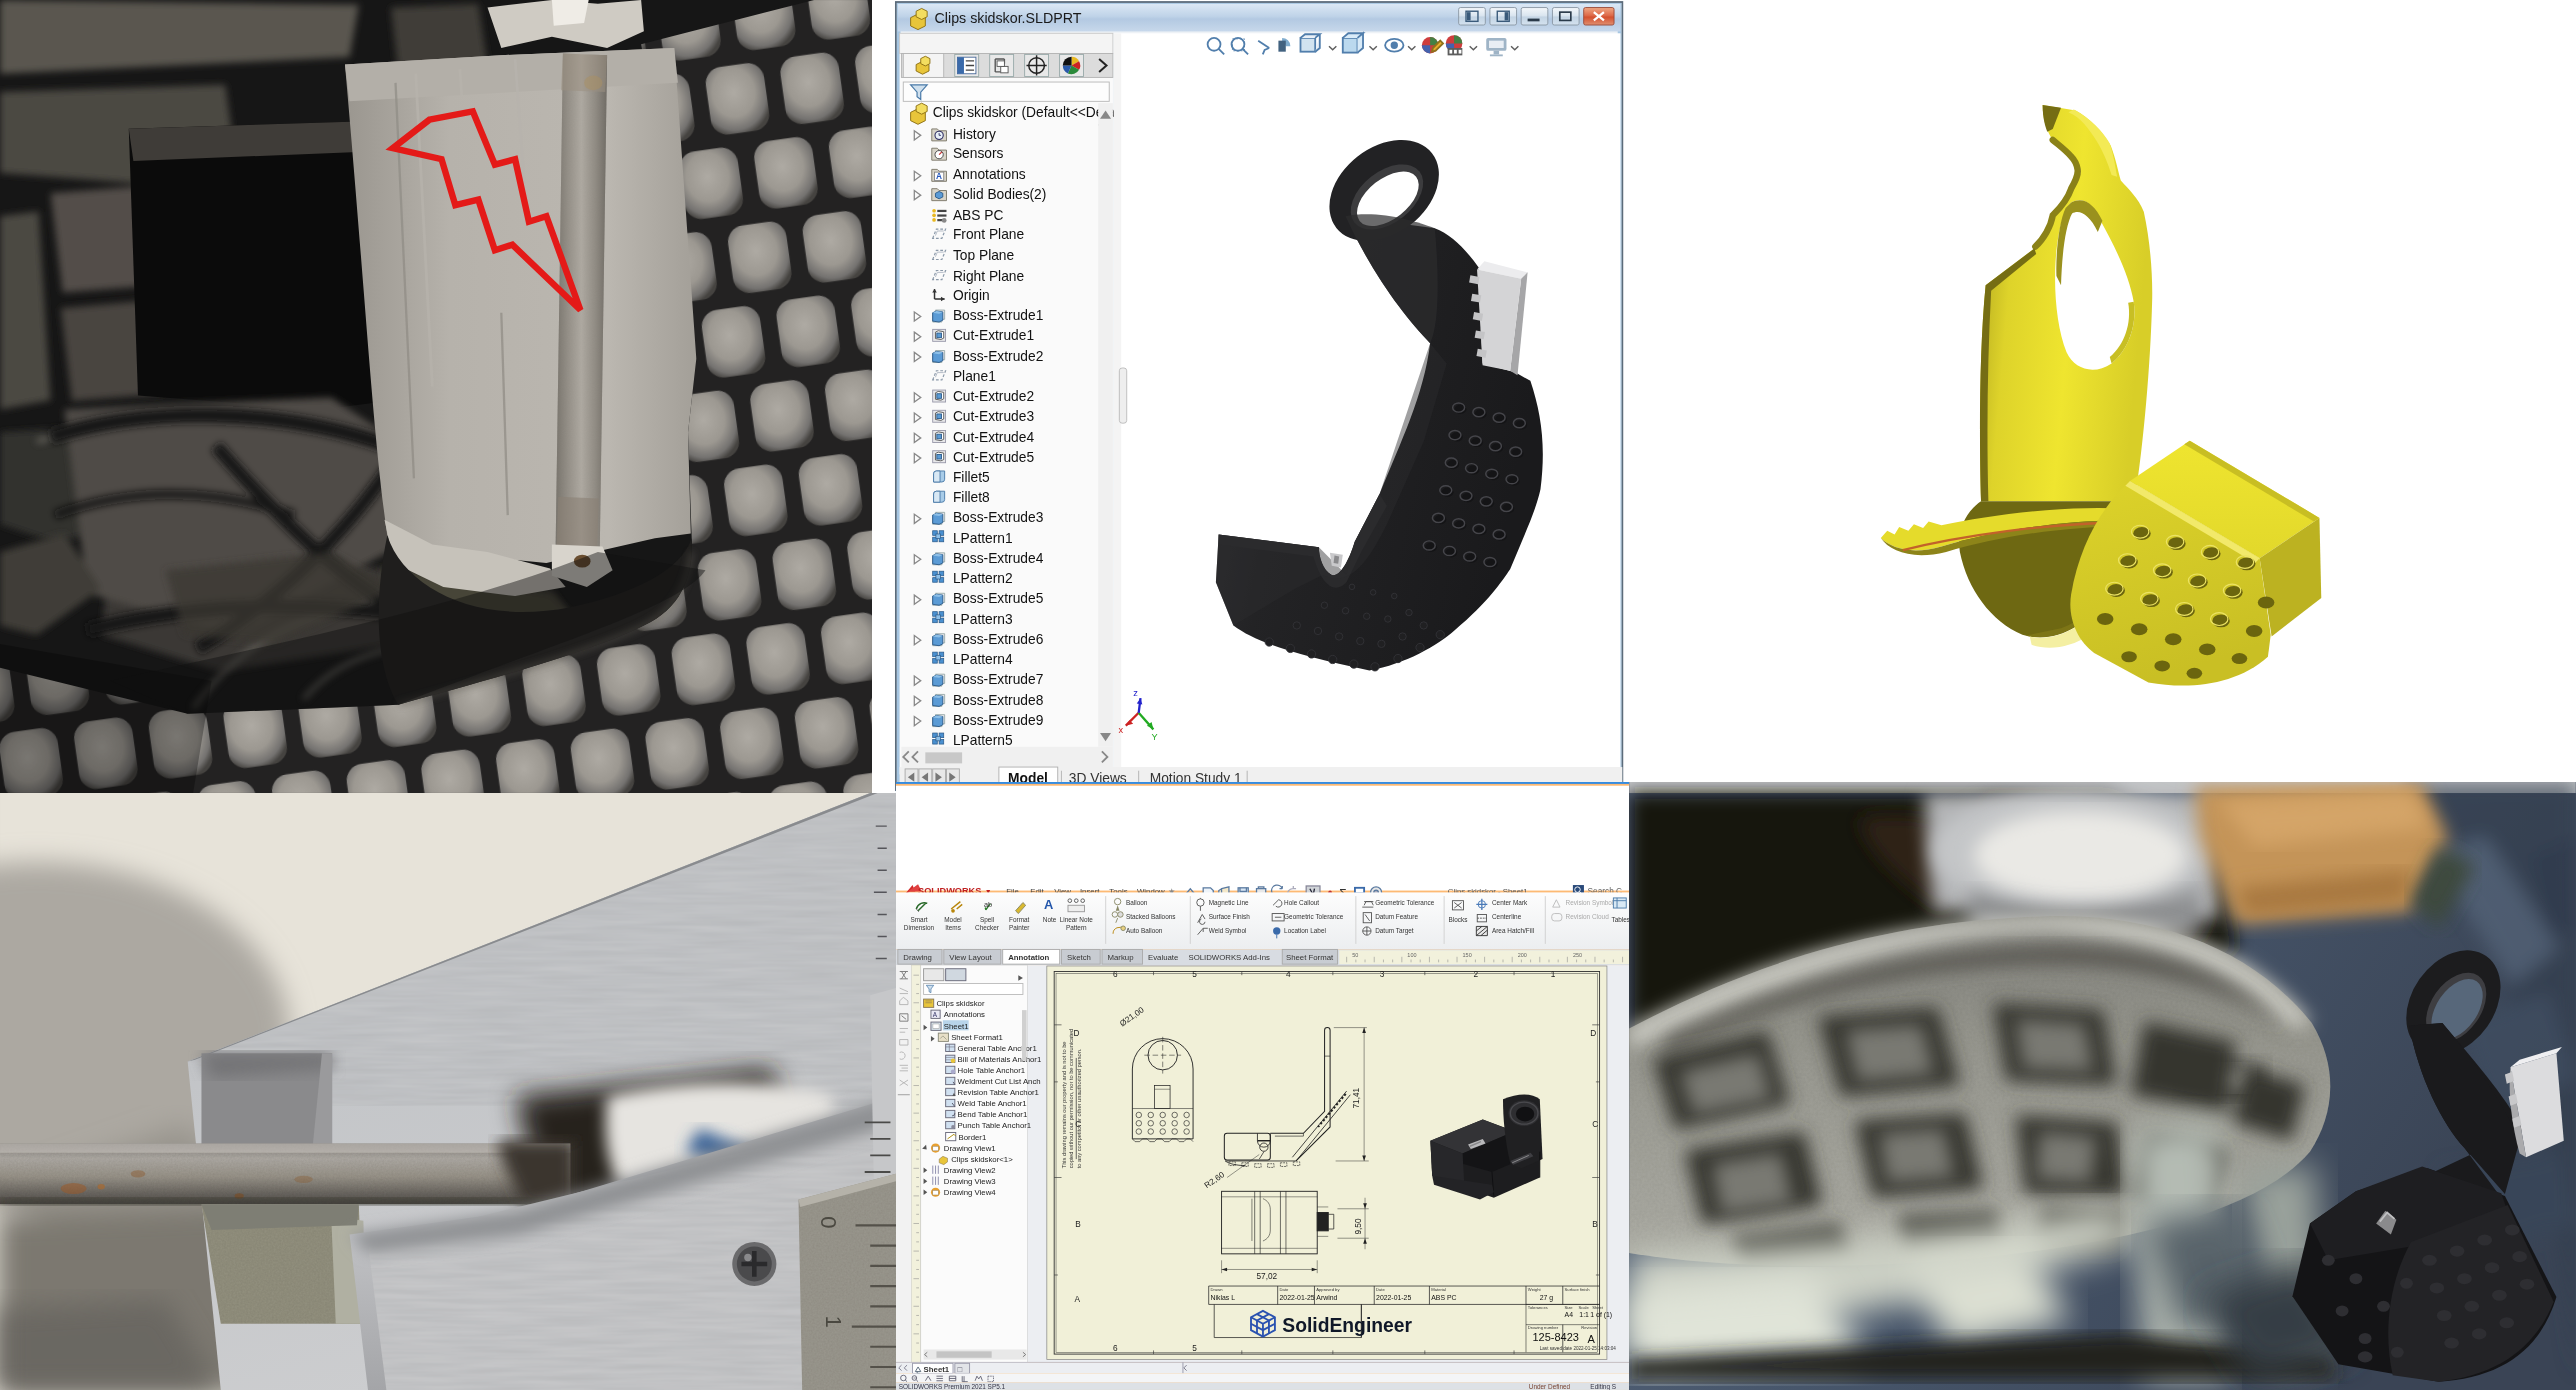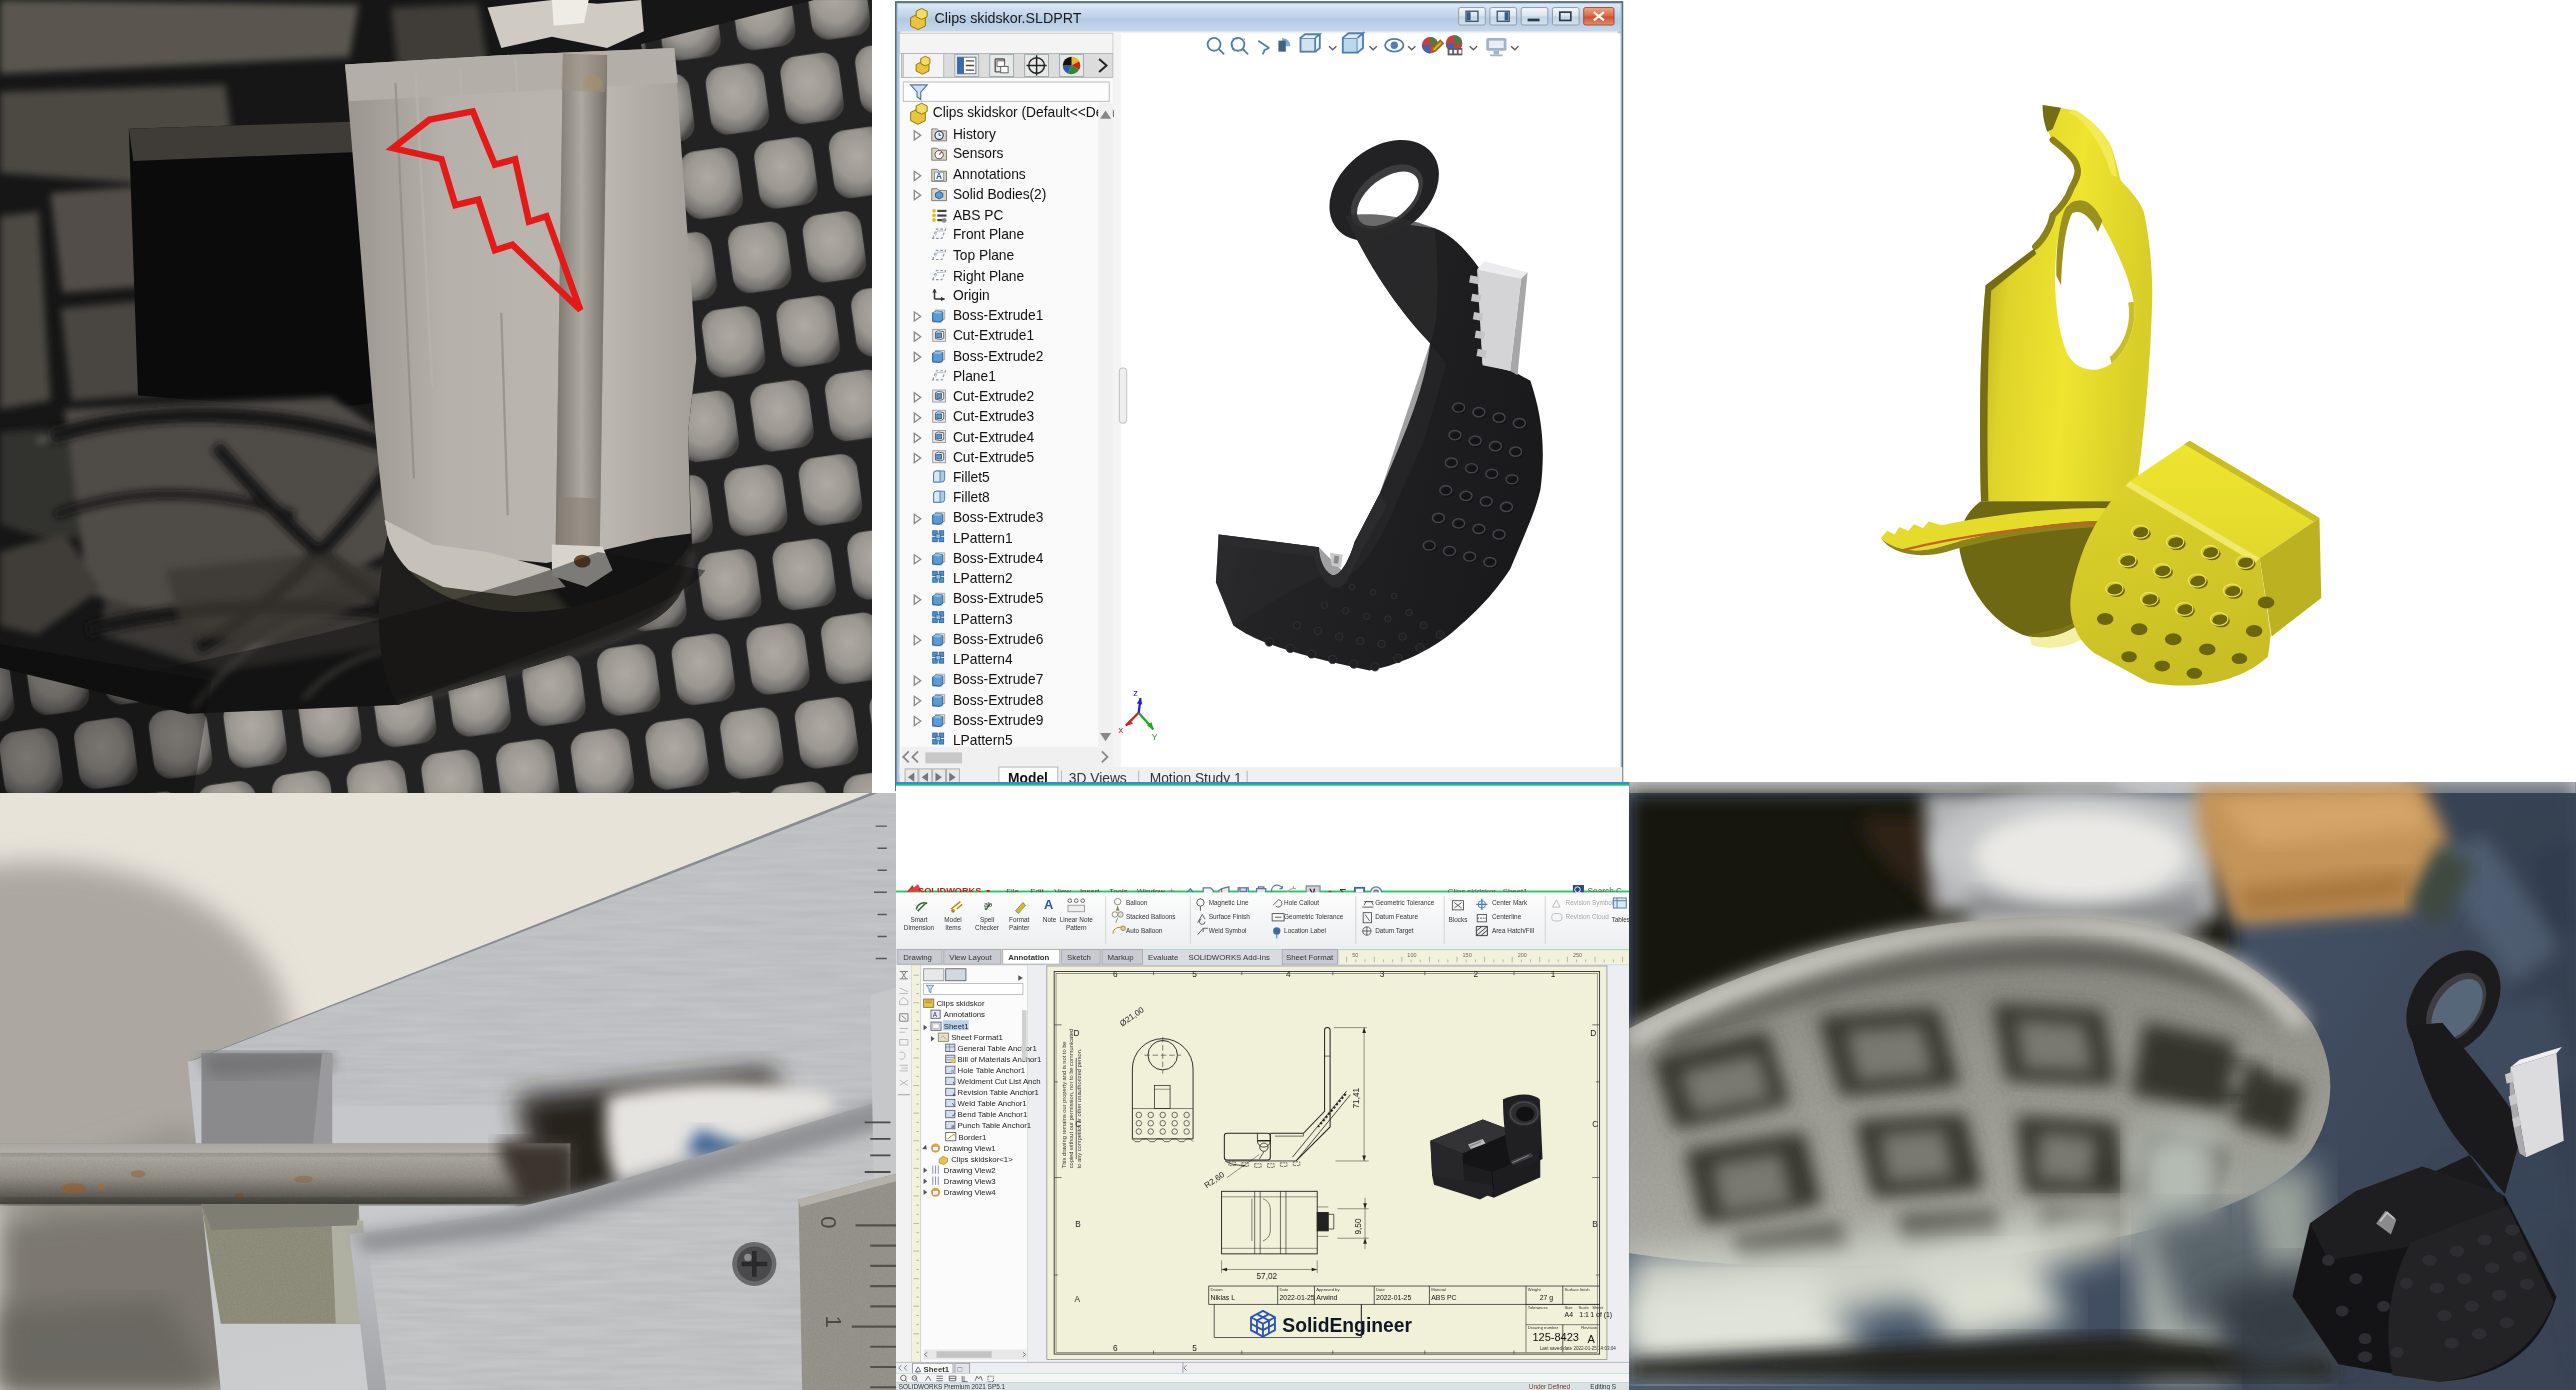--- a/index.html
+++ b/index.html
@@ -825,21 +825,21 @@
  <path d="M930,470 h44 M946,492 h28 M946,514 h28 M946,536 h28 M946,558 h28 M926,580 h48 M946,602 h28 M946,624 h28 M946,646 h28"></path>
 </g>
 <text x="893" y="460" font-size="24" fill="#4a4840" transform="rotate(90 893 460)" font-family="Liberation Sans, sans-serif">0</text>
 <text x="898" y="568" font-size="24" fill="#4a4840" transform="rotate(90 898 568)" font-family="Liberation Sans, sans-serif">1</text>
 
 <g stroke="#55555a" stroke-width="1.6">
  <path d="M952,36 h12 M954,60 h10 M954,84 h10 M950,108 h14 M954,132 h10 M954,156 h10 M952,180 h12"></path>
 </g>
 </svg>
     </div>
-<div class="p" id="bm" style="left:896px;top:782px;width:733px;height:608px;background:#22c55e">
+<div class="p" id="bm" style="left:896px;top:782px;width:733px;height:608px;background:#fdba74">
 <svg width="733" height="608" viewBox="0 0 797 661" font-family="Liberation Sans, sans-serif">
 <defs>
 <linearGradient id="ribbon" x1="0" y1="0" x2="0" y2="1">
  <stop offset="0%" stop-color="#fdfdfd"></stop>
             <stop offset="100%" stop-color="#eceef0"></stop>
 </linearGradient>
 </defs>
 <rect x="0" y="0" width="797" height="2" fill="#2d8ae5"></rect>
 <rect x="0" y="4" width="797" height="114" fill="#ffffff"></rect>
 

